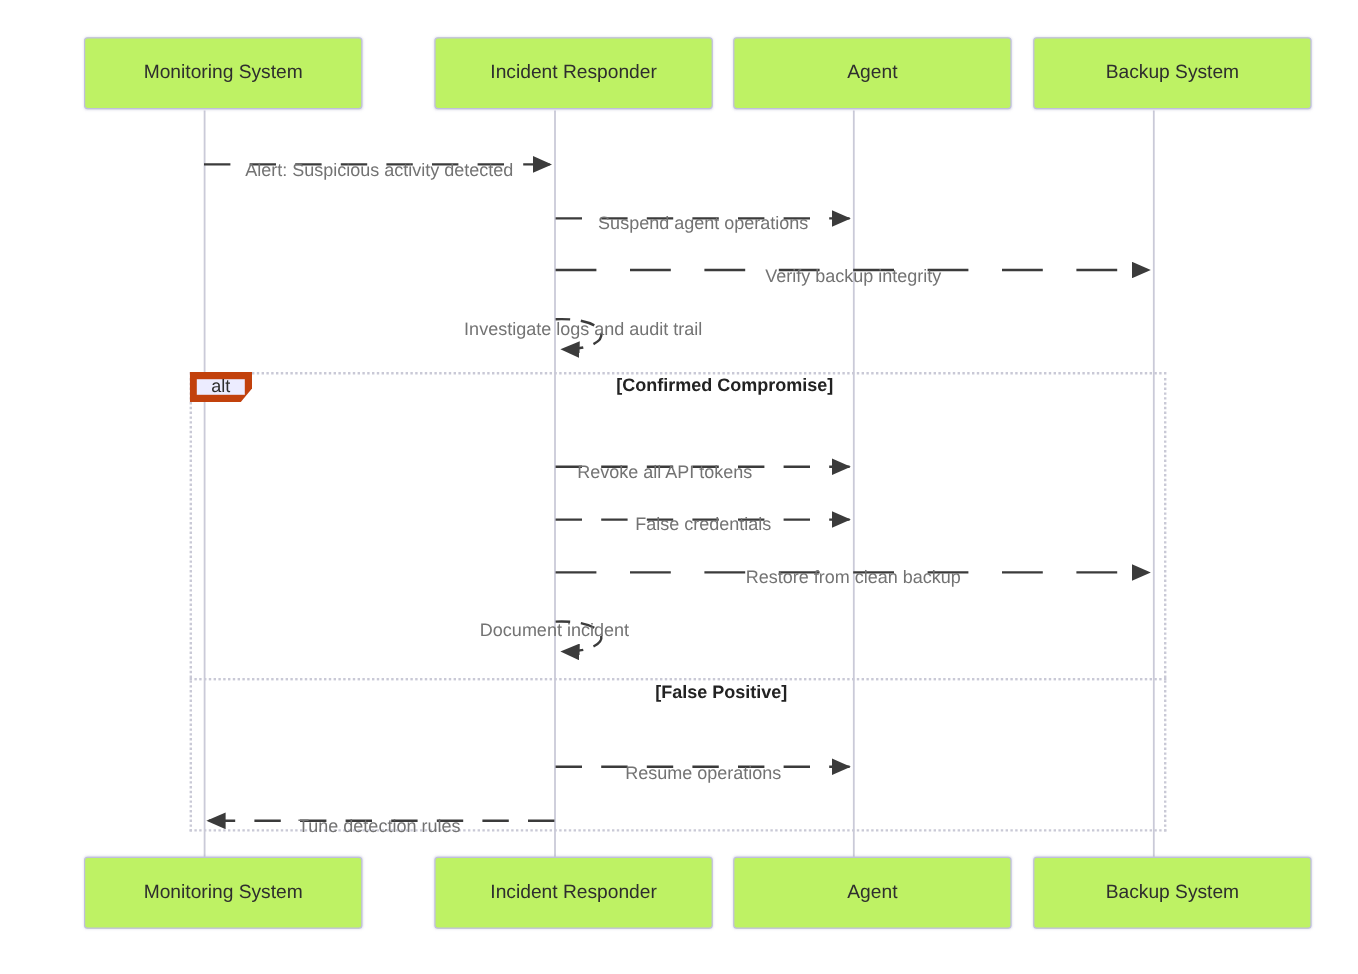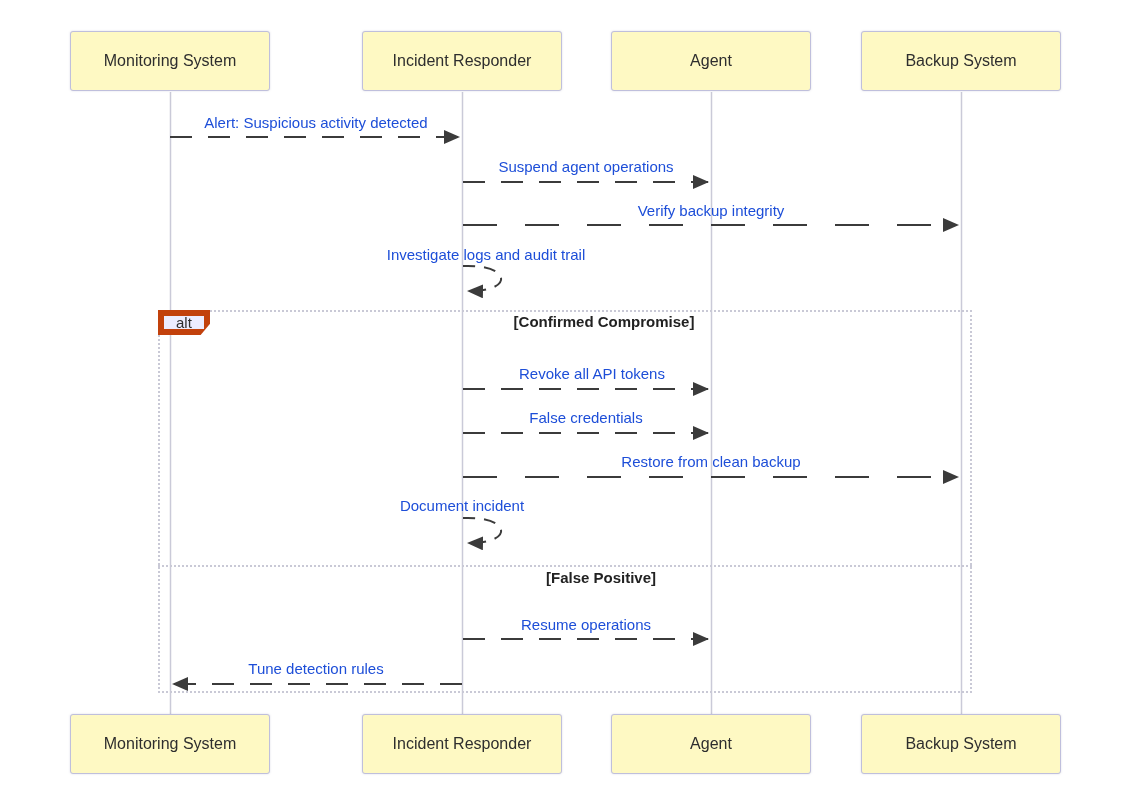--- a/index.html
+++ b/index.html
@@ -18,41 +18,42 @@
   .overlay {
     position: absolute;
     left: 0;
     top: 0;
     width: 1132px;
     height: 812px;
     pointer-events: none;
   }
   .actor-box {
     position: absolute;
-    width: 200px;
+    width: 232px;
     height: 60px;
-    background: #fef9c3;
+    background: #bef264;
     border: 1px solid #bfbfdc;
     border-radius: 3px;
     box-sizing: border-box;
     display: flex;
     align-items: center;
     justify-content: center;
     font-size: 16px;
     color: #2e2e2e;
     box-shadow: 0 0 2px rgba(140,140,180,0.35);
     z-index: 3;
   }
   .msg-label {
     position: absolute;
     transform: translateX(-50%);
     font-size: 15px;
-    color: #1d4ed8;
+    color: #737373;
     white-space: nowrap;
     z-index: 2;
+    margin-top: 20px;
   }
   .cond-label {
     position: absolute;
     transform: translateX(-50%);
     font-size: 15px;
     font-weight: 700;
     color: #222222;
     white-space: nowrap;
     z-index: 2;
     margin-left: 36px;
@@ -150,21 +151,21 @@
     <span>Agent</span>
   </div>
   <div class="actor-box" style="left:861px; top:714px;">
     <span>Backup System</span>
   </div>
 
   <div class="msg-label" style="left:316px; top:114px;">Alert: Suspicious activity detected</div>
   <div class="msg-label" style="left:586px; top:158px;">Suspend agent operations</div>
   <div class="msg-label" style="left:711px; top:202px;">Verify backup integrity</div>
   <div class="msg-label" style="left:486px; top:246px;">Investigate logs and audit trail</div>
-  <div class="msg-label" style="left:592px; top:365px;">Revoke all API tokens</div>
+  <div class="msg-label" style="left:554px; top:365px;">Revoke all API tokens</div>
   <div class="msg-label" style="left:586px; top:409px;">False credentials</div>
   <div class="msg-label" style="left:711px; top:453px;">Restore from clean backup</div>
   <div class="msg-label" style="left:462px; top:497px;">Document incident</div>
   <div class="msg-label" style="left:586px; top:616px;">Resume operations</div>
   <div class="msg-label" style="left:316px; top:660px;">Tune detection rules</div>
 
   <div class="cond-label" style="left:568px; top:313px;">[Confirmed Compromise]</div>
   <div class="cond-label" style="left:565px; top:569px;">[False Positive]</div>
 
 </div>

